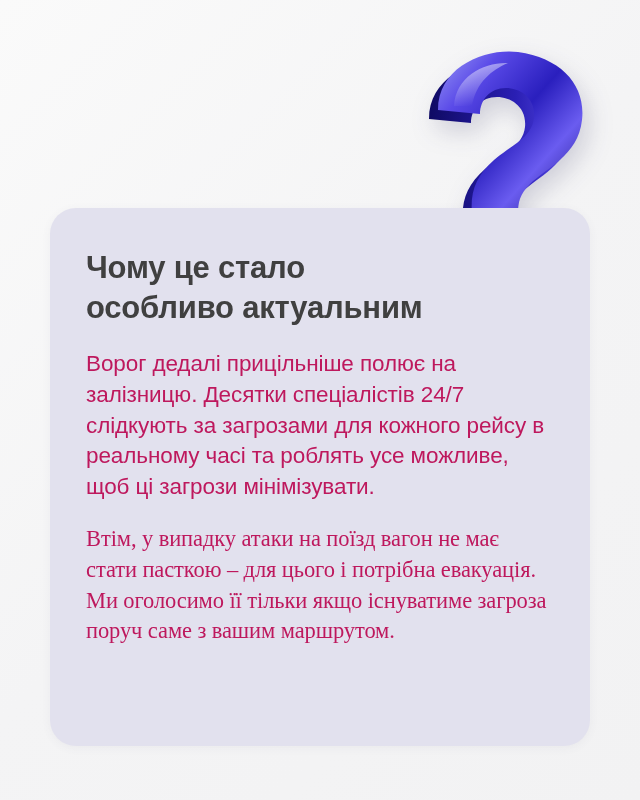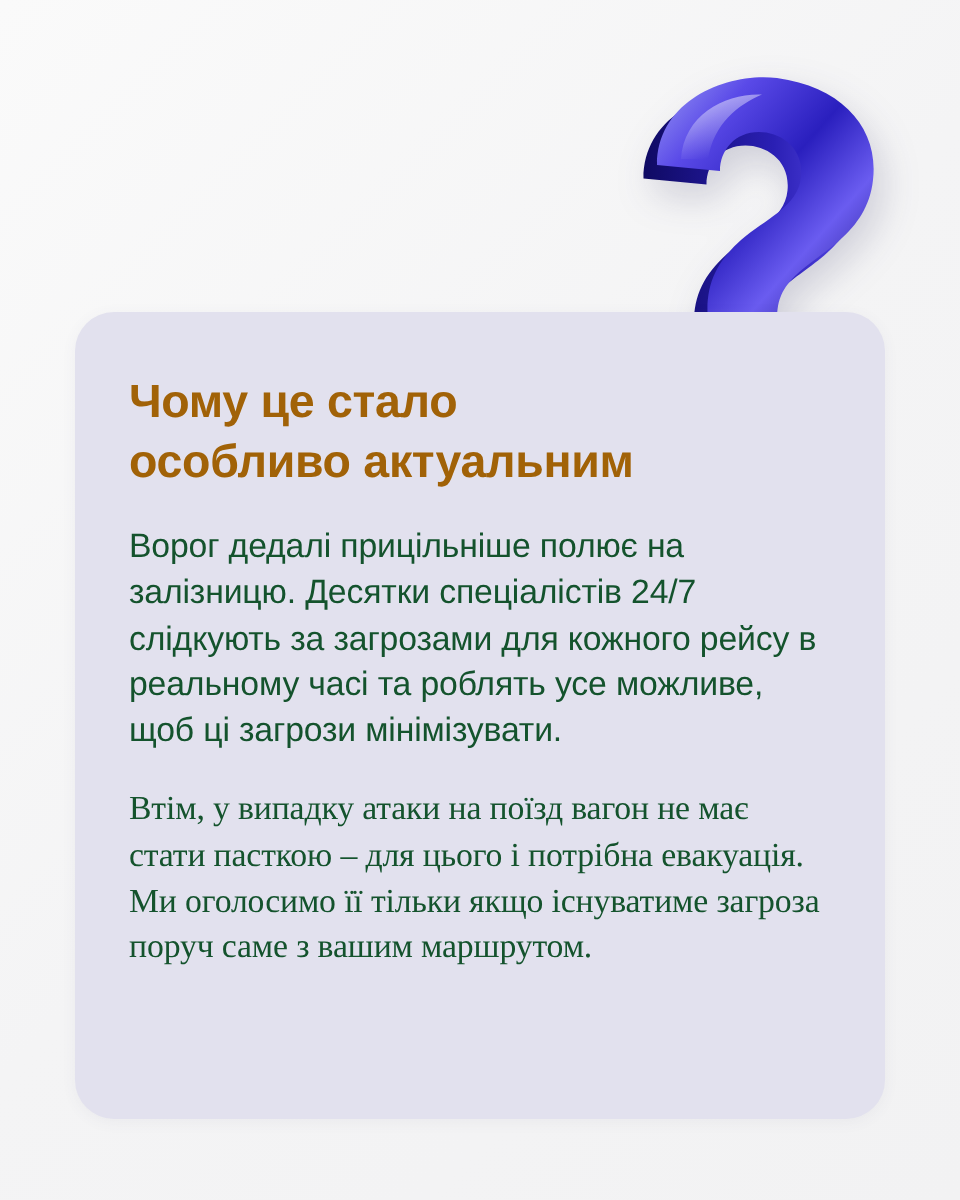--- a/index.html
+++ b/index.html
@@ -45,31 +45,31 @@
     width: 540px;
     height: 538px;
     background: #e2e1ee;
     border-radius: 26px;
     box-sizing: border-box;
     padding: 40px 36px 30px 36px;
     box-shadow: 0 2px 10px rgba(80, 80, 120, 0.06);
   }
 
   #card-title {
-    color: #a16207;
+    color: #404040;
     font-size: 31px;
     line-height: 1.28;
     font-weight: bold;
     letter-spacing: -0.2px;
     margin: 0 0 22px 0;
     white-space: pre-line;
   }
 
   .card-para {
-    color: #14532d;
+    color: #be185d;
     font-size: 22.5px;
     line-height: 1.36;
     margin: 0 0 22px 0;
     letter-spacing: -0.1px;
   }
   .card-para:last-child {
     margin-bottom: 0;
     font-family: Liberation Serif, serif;
   }
 </style>

